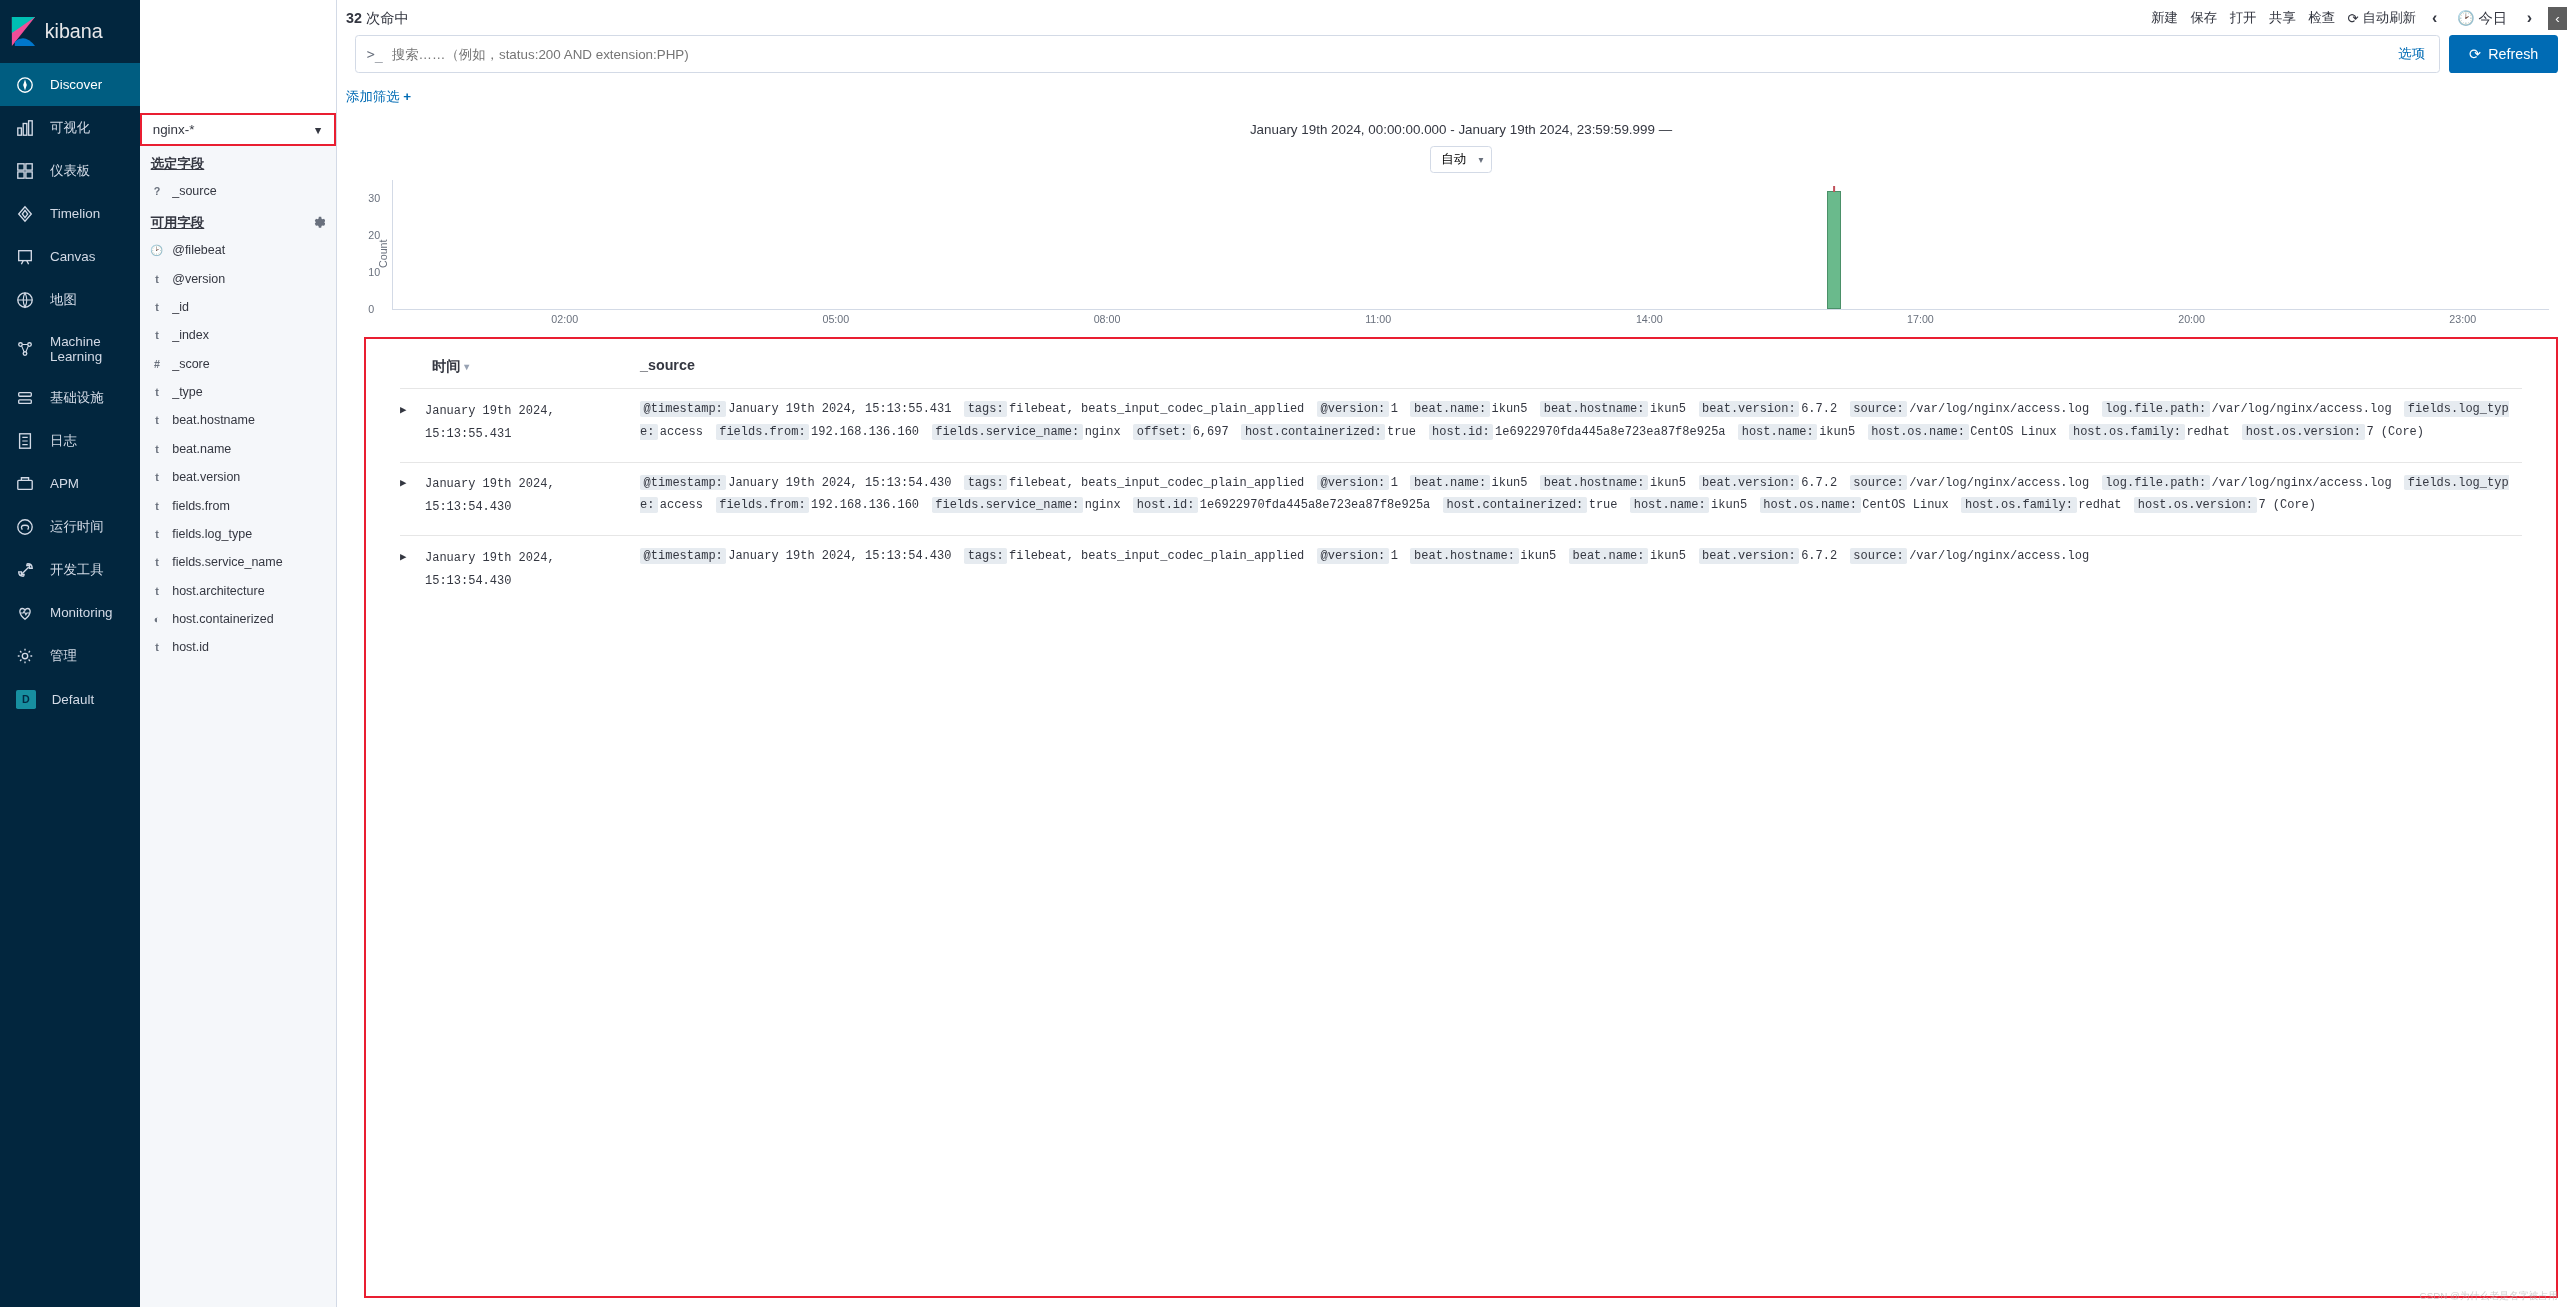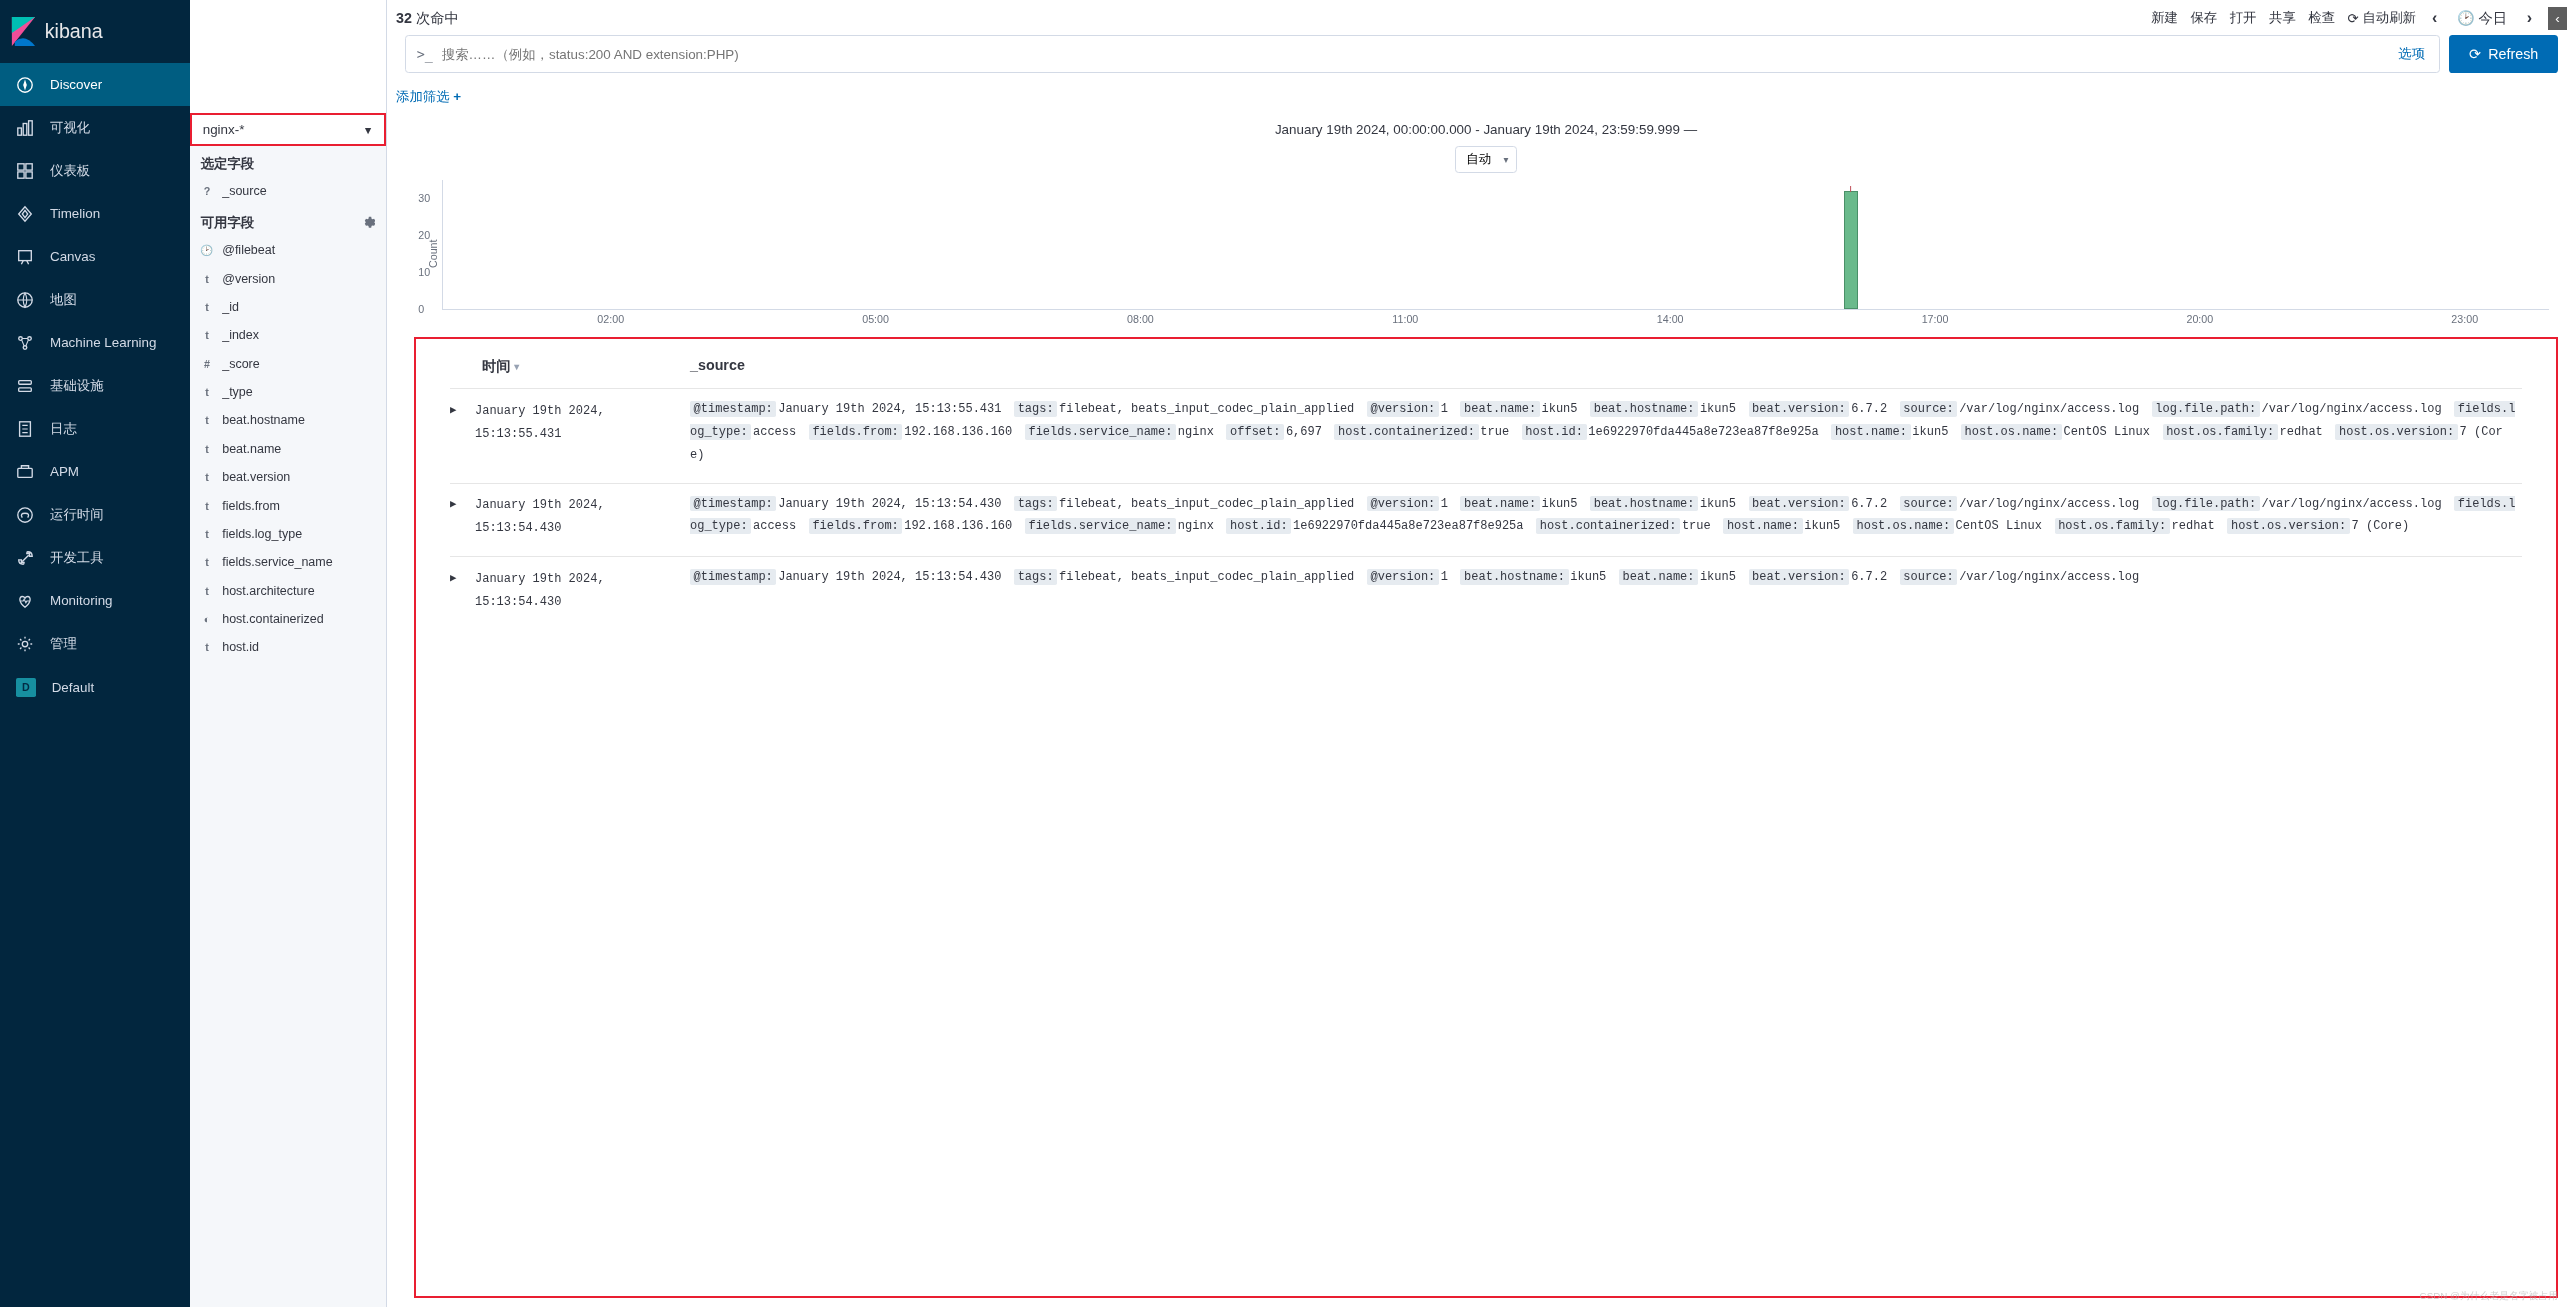--- a/index.html
+++ b/index.html
@@ -1,35 +1,35 @@
 <!DOCTYPE html>
 <html style="font-size:14.3px"><head>
   <meta charset="utf-8">
   <style>
     * { margin: 0; padding: 0; box-sizing: border-box; }
     body { font-family: -apple-system, BlinkMacSystemFont, "Segoe UI", Helvetica, Arial, sans-serif; font-size: 12.5px; color: #343741; background: #fff; overflow: hidden; }
     .app { display: flex; height: 100vh; }
     
     
-    .sidebar { width: 190px; background: #02263e; color: #fff; display: flex; flex-direction: column; flex-shrink: 0; }
+    .sidebar { width: 140px; background: #02263e; color: #fff; display: flex; flex-direction: column; flex-shrink: 0; }
     .logo-area { display: flex; align-items: center; padding: 12.5px 10.7px; gap: 9px; height: 63px; }
     .logo-svg { width: 25px; height: 29px; }
     .logo-text { font-size: 19.7px; color: #e8e8ea; font-weight: 400; }
     .nav-item { display: flex; align-items: center; padding: 12.5px 16px; gap: 16px; color: #d3dae6; cursor: pointer; font-size: 13.4px; }
     .nav-item.active { background: #005d81; color: #fff; }
     .nav-icon { width: 18px; height: 18px; display: flex; align-items: center; justify-content: center; flex-shrink: 0; }
     .nav-icon svg { width: 18px; height: 18px; }
     .nav-default-badge { width: 19.7px; height: 19.7px; background: #178fa0; border-radius: 1.8px; display: flex; align-items: center; justify-content: center; font-size: 10.7px; font-weight: bold; color: #022b44; }
     
     
     .fields-sidebar { width: 197px; background: #f5f7fa; border-right: 0.9px solid #d3dae6; flex-shrink: 0; overflow-y: auto; }
     .index-pattern-row { border: 2.7px solid #e91e31; padding: 7.2px 10.7px; display: flex; align-items: center; justify-content: space-between; background: #fff; margin: 0; }
     .index-pattern-text { font-size: 13.4px; }
     .chevron-down { font-size: 10.7px; color: #343741; }
-    .fields-section { padding: 9px 10.7px 3.6px; }
+    .fields-section { padding: 9px 10.7px 3.6px; text-decoration: underline; }
     .fields-heading { font-size: 13.4px; font-weight: 600; color: #343741; display: flex; justify-content: space-between; align-items: center; }
     .gear-icon { width: 12.5px; height: 12.5px; }
     .field-item { display: flex; align-items: center; gap: 9px; padding: 7.2px 10.7px; font-size: 12.5px; color: #343741; cursor: pointer; }
     .field-type-icon { width: 12.5px; display: flex; justify-content: center; color: #6a717d; font-size: 10.7px; font-weight: bold; }
     
     
     .main { flex: 1; display: flex; flex-direction: column; overflow: hidden; position: relative; }
     .hits-label { font-size: 14.3px; color: #343741; }
     .hits-count { font-weight: 700; }
     .topbar-spacer { flex: 1; }

